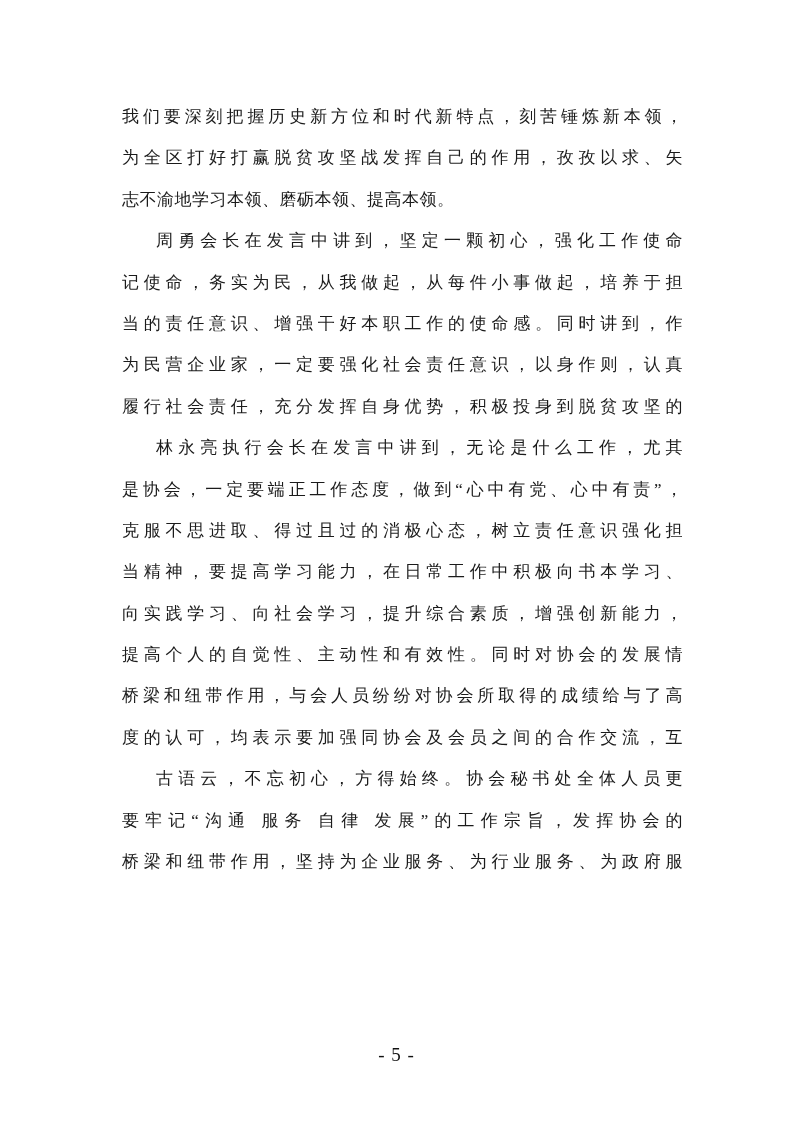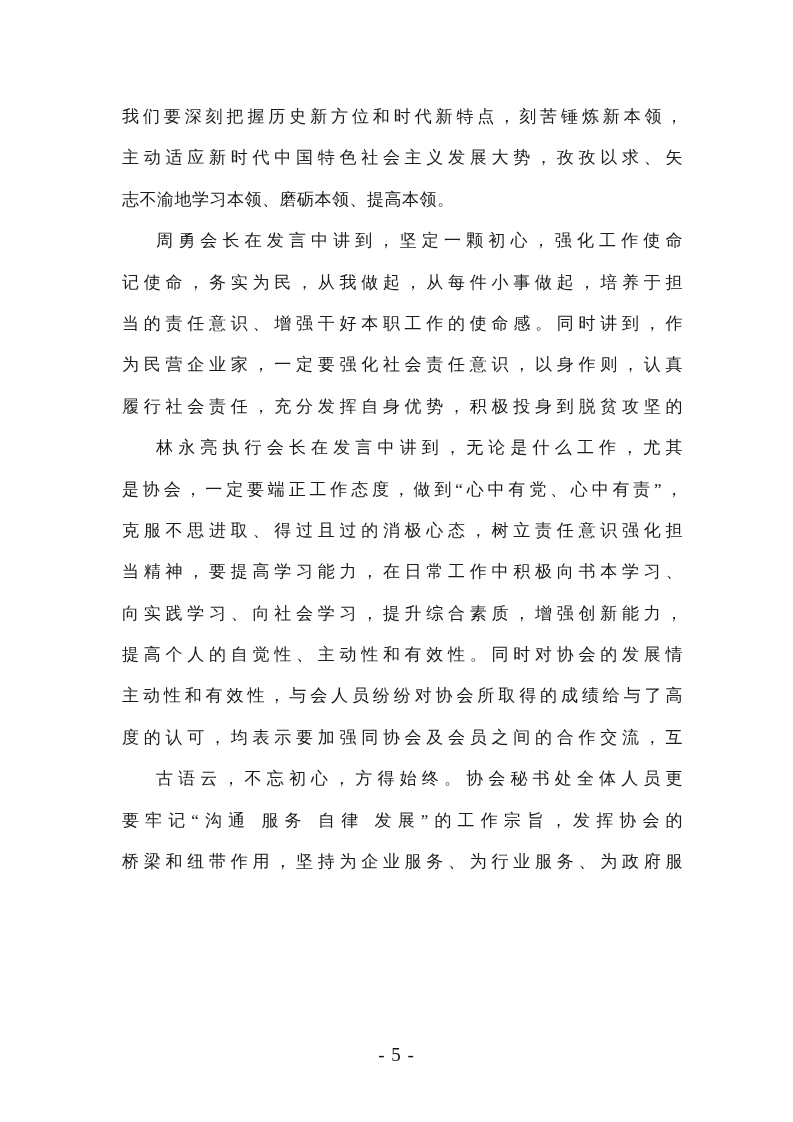--- a/index.html
+++ b/index.html
@@ -58,40 +58,40 @@
   }
 </style>
 </head>
 <body>
 
 <div class="page">
   <div class="content">
 
     <div class="paragraph">
       <div class="line">我们要深刻把握历史新方位和时代新特点，刻苦锤炼新本领，</div>
-      <div class="line">主动适应新时代中国特色社会主义发展大势，孜孜以求、矢</div>
+      <div class="line">为全区打好打赢脱贫攻坚战发挥自己的作用，孜孜以求、矢</div>
       <div class="line para-end">志不渝地学习本领、磨砺本领、提高本领。</div>
     </div>
 
     <div class="paragraph">
       <div class="line indent">周勇会长在发言中讲到，坚定一颗初心，强化工作使命</div>
       <div class="line">记使命，务实为民，从我做起，从每件小事做起，培养于担</div>
       <div class="line">当的责任意识、增强干好本职工作的使命感。同时讲到，作</div>
       <div class="line">为民营企业家，一定要强化社会责任意识，以身作则，认真</div>
       <div class="line">履行社会责任，充分发挥自身优势，积极投身到脱贫攻坚的</div>
     </div>
 
     <div class="paragraph">
       <div class="line indent">林永亮执行会长在发言中讲到，无论是什么工作，尤其</div>
       <div class="line">是协会，一定要端正工作态度，做到“心中有党、心中有责”，</div>
       <div class="line">克服不思进取、得过且过的消极心态，树立责任意识强化担</div>
       <div class="line">当精神，要提高学习能力，在日常工作中积极向书本学习、</div>
       <div class="line">向实践学习、向社会学习，提升综合素质，增强创新能力，</div>
       <div class="line">提高个人的自觉性、主动性和有效性。同时对协会的发展情</div>
-      <div class="line">主动性和有效性，与会人员纷纷对协会所取得的成绩给与了高</div>
+      <div class="line">桥梁和纽带作用，与会人员纷纷对协会所取得的成绩给与了高</div>
       <div class="line">度的认可，均表示要加强同协会及会员之间的合作交流，互</div>
     </div>
 
     <div class="paragraph">
       <div class="line indent">古语云，不忘初心，方得始终。协会秘书处全体人员更</div>
       <div class="line">要牢记“沟通 服务 自律 发展”的工作宗旨，发挥协会的</div>
       <div class="line">桥梁和纽带作用，坚持为企业服务、为行业服务、为政府服</div>
     </div>
 
   </div>

